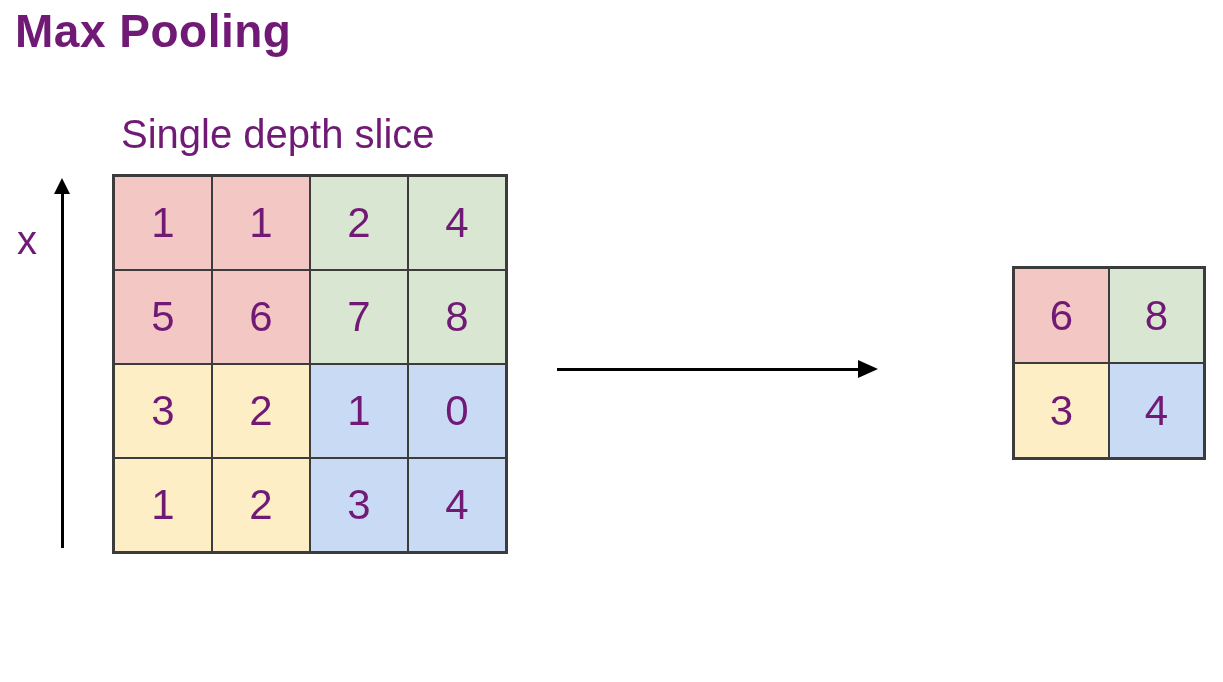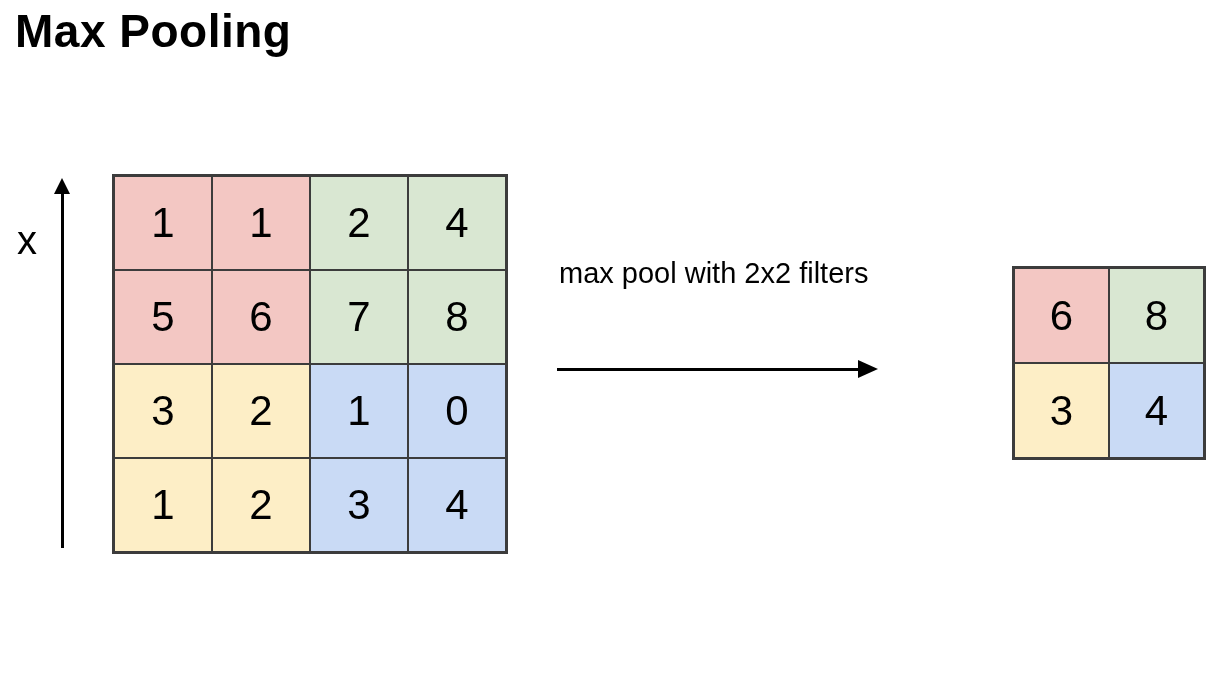--- a/index.html
+++ b/index.html
@@ -2,21 +2,21 @@
 <html style="--border: #3c3c3c; --divider: #c3c8cc;"><head>
 <meta charset="utf-8">
 <style>
   html, body { margin: 0; padding: 0; background: #ffffff; }
   .stage {
     position: relative;
     width: 1223px;
     height: 566px;
     background: #ffffff;
     font-family: "Liberation Sans", sans-serif;
-    color: #000000;
+    color: #701a75;
     overflow: hidden;
     text-align: center;
   }
 
   .title {
     position: absolute;
     left: 15px;
     top: 4px;
     font-size: 46px;
     font-weight: bold;
@@ -105,20 +105,21 @@
     background: var(--divider);
   }
 </style>
 </head>
 <body>
 
 <div class="stage">
 
   <div class="title">Max Pooling</div>
 
+  <div class="slice-label">Single depth slice</div>
 
   <div class="line x-axis-line"></div>
   <div class="tri x-axis-head"></div>
   <div class="x-label">x</div>
 
   <div class="pool-grid grid-input">
     <div class="cell" style="background: rgb(243, 199, 195);">1</div>
     <div class="cell" style="background: rgb(243, 199, 195);">1</div>
     <div class="cell" style="background: rgb(217, 231, 210);">2</div>
     <div class="cell" style="background: rgb(217, 231, 210);">4</div>
@@ -134,21 +135,20 @@
     <div class="cell" style="background: rgb(253, 238, 198);">2</div>
     <div class="cell" style="background: rgb(201, 218, 245);">3</div>
     <div class="cell" style="background: rgb(201, 218, 245);">4</div>
   </div>
 
   <div class="line y-axis-line"></div>
   <div class="tri y-axis-head"></div>
   <div class="y-label">y</div>
 
   <div class="annotation">
-    <div>max pool with 2x2 filters</div>
   </div>
   <div class="line mid-arrow-line"></div>
   <div class="tri mid-arrow-head"></div>
 
   <div class="pool-grid grid-output">
     <div class="cell" style="background: rgb(243, 199, 195);">6</div>
     <div class="cell" style="background: rgb(217, 231, 210);">8</div>
     <div class="cell" style="background: rgb(253, 238, 198);">3</div>
     <div class="cell" style="background: rgb(201, 218, 245);">4</div>
   </div>

